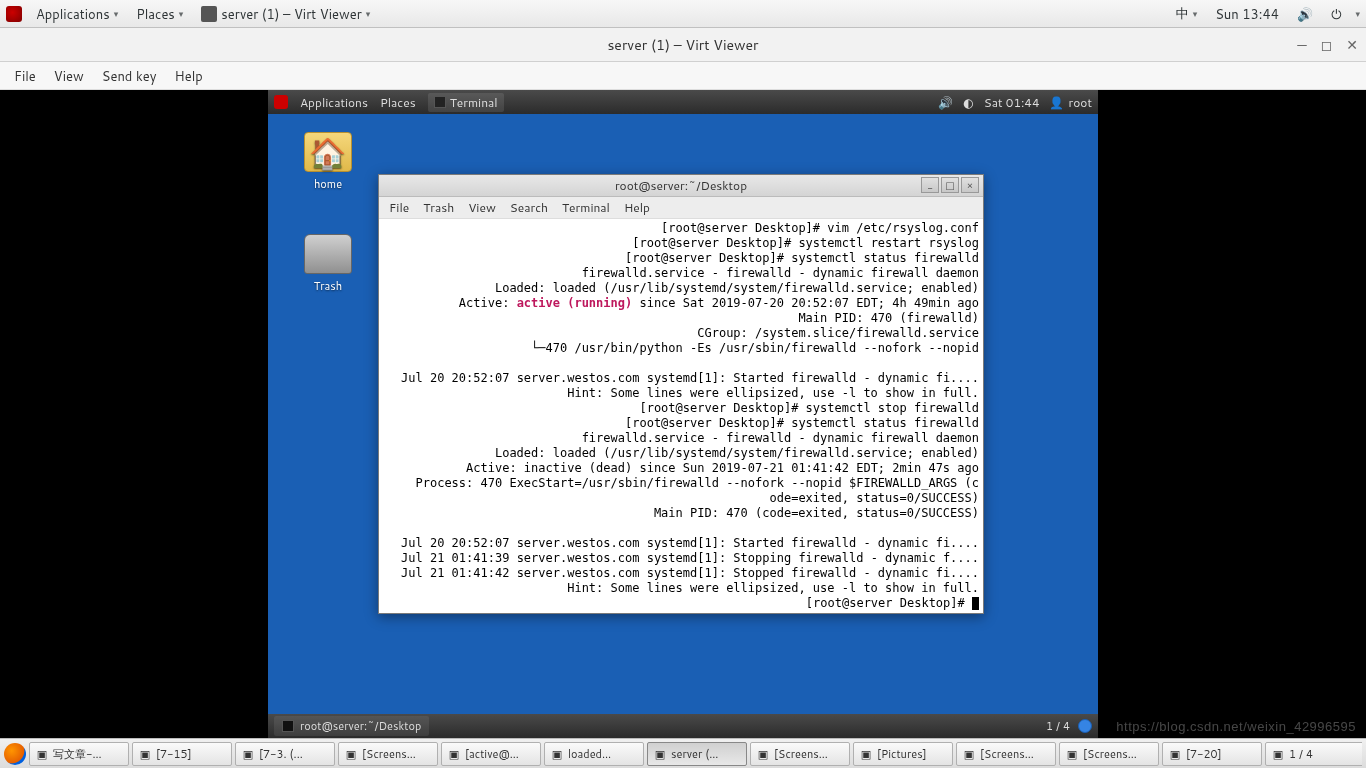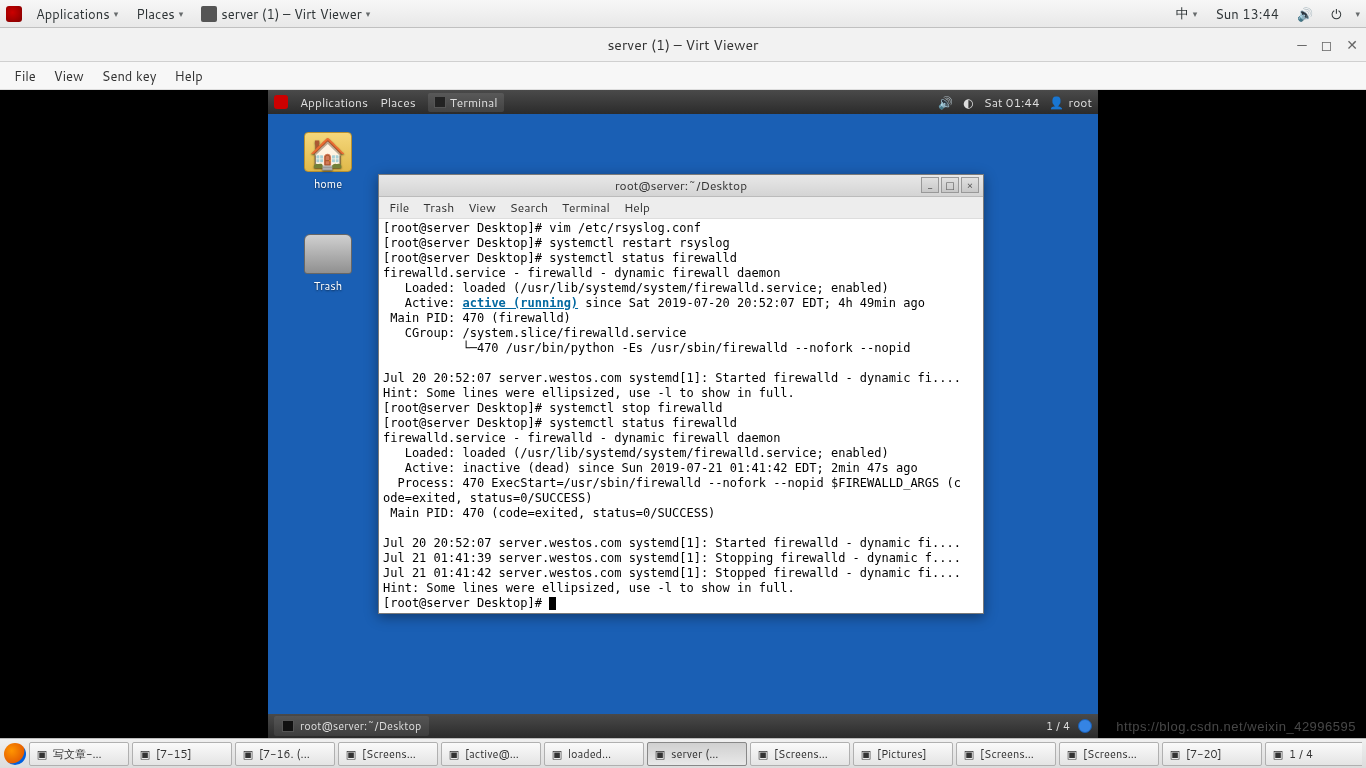--- a/index.html
+++ b/index.html
@@ -34,22 +34,22 @@
 .desktop-icon .glyph { width: 48px; height: 40px; margin: 0 auto 4px; display: flex; align-items: center; justify-content: center; font-size: 30px; }
 .folder-glyph { background: linear-gradient(#f5d77b,#e0b94a); border-radius: 4px; border: 1px solid #b89030; }
 .trash-glyph { background: linear-gradient(#d0d0d0,#909090); border-radius: 6px 6px 3px 3px; border: 1px solid #666; }
 
 
 .term-window { position: absolute; left: 110px; top: 60px; width: 606px; background: #ededed; border: 1px solid #7a7a7a; box-shadow: 0 3px 12px rgba(0,0,0,.4); }
 .term-titlebar { height: 22px; background: linear-gradient(#e8e8e8,#d4d4d4); display: flex; align-items: center; justify-content: center; position: relative; font-size: 12px; color: #333; border-bottom: 1px solid #bbb; }
 .term-controls { position: absolute; right: 4px; top: 2px; display: flex; gap: 2px; }
 .term-controls span { width: 18px; height: 16px; background: linear-gradient(#e0e0e0,#c8c8c8); border: 1px solid #999; font-size: 10px; display: flex; align-items: center; justify-content: center; color: #555; cursor: pointer; }
 .term-menubar { height: 22px; display: flex; align-items: center; gap: 14px; padding: 0 10px; font-size: 12px; color: #333; background: #ededed; border-bottom: 1px solid #ddd; }
-.term-body { background: #fff; font-family: "DejaVu Sans Mono", monospace; font-size: 12px; line-height: 15px; padding: 2px 4px; color: #000; white-space: pre; overflow: hidden; }
-.term-body .green { color: #0369a1; font-weight: bold; text-decoration: underline; }
+.term-body { background: #fff; font-family: "DejaVu Sans Mono", monospace; font-size: 12px; line-height: 15px; padding: 2px 4px; color: #000; white-space: pre; overflow: hidden; text-align: right; }
+.term-body .green { color: #be185d; font-weight: bold; }
 .cursor { display: inline-block; width: 7px; height: 13px; background: #000; vertical-align: text-bottom; }
 
 
 .inner-taskbar { height: 24px; background: linear-gradient(#4a4a4a,#2b2b2b); display: flex; align-items: center; padding: 0 6px; color: #ddd; font-size: 11px; }
 .inner-taskbar .task-btn { display: flex; align-items: center; gap: 6px; background: rgba(255,255,255,.08); padding: 2px 8px; border-radius: 2px; }
 .inner-taskbar .right { margin-left: auto; display: flex; align-items: center; gap: 8px; }
 .ws-ind { width: 14px; height: 14px; background: #3584e4; border-radius: 50%; border: 1px solid #1a5fb4; }
 
 
 .outer-taskbar { position: absolute; bottom: 0; left: 0; right: 0; height: 30px; background: linear-gradient(#f0f0f0,#dcdcdc); border-top: 1px solid #bbb; display: flex; align-items: center; padding: 0 4px; gap: 3px; }
@@ -208,21 +208,21 @@
       <div class="task-button">
         <span class="ticon">▣</span>
         <span>写文章-...</span>
       </div>
       <div class="task-button">
         <span class="ticon">▣</span>
         <span>[7-15]</span>
       </div>
       <div class="task-button">
         <span class="ticon">▣</span>
-        <span>[7-16. (...</span>
+        <span>[7-3. (...</span>
       </div>
       <div class="task-button">
         <span class="ticon">▣</span>
         <span>[Screens...</span>
       </div>
       <div class="task-button">
         <span class="ticon">▣</span>
         <span>[active@...</span>
       </div>
       <div class="task-button">

